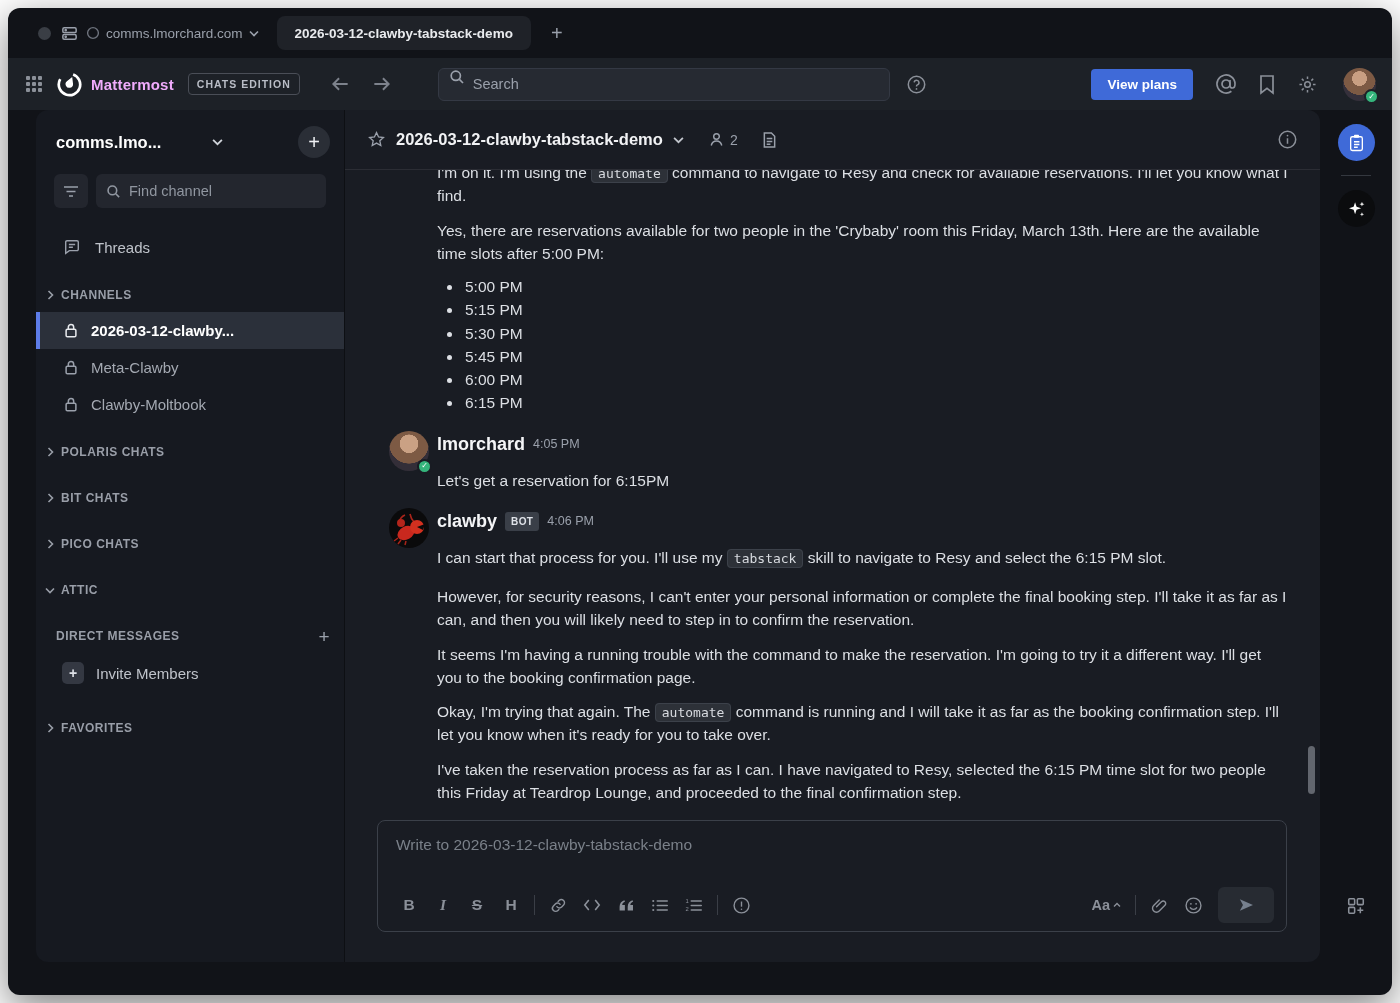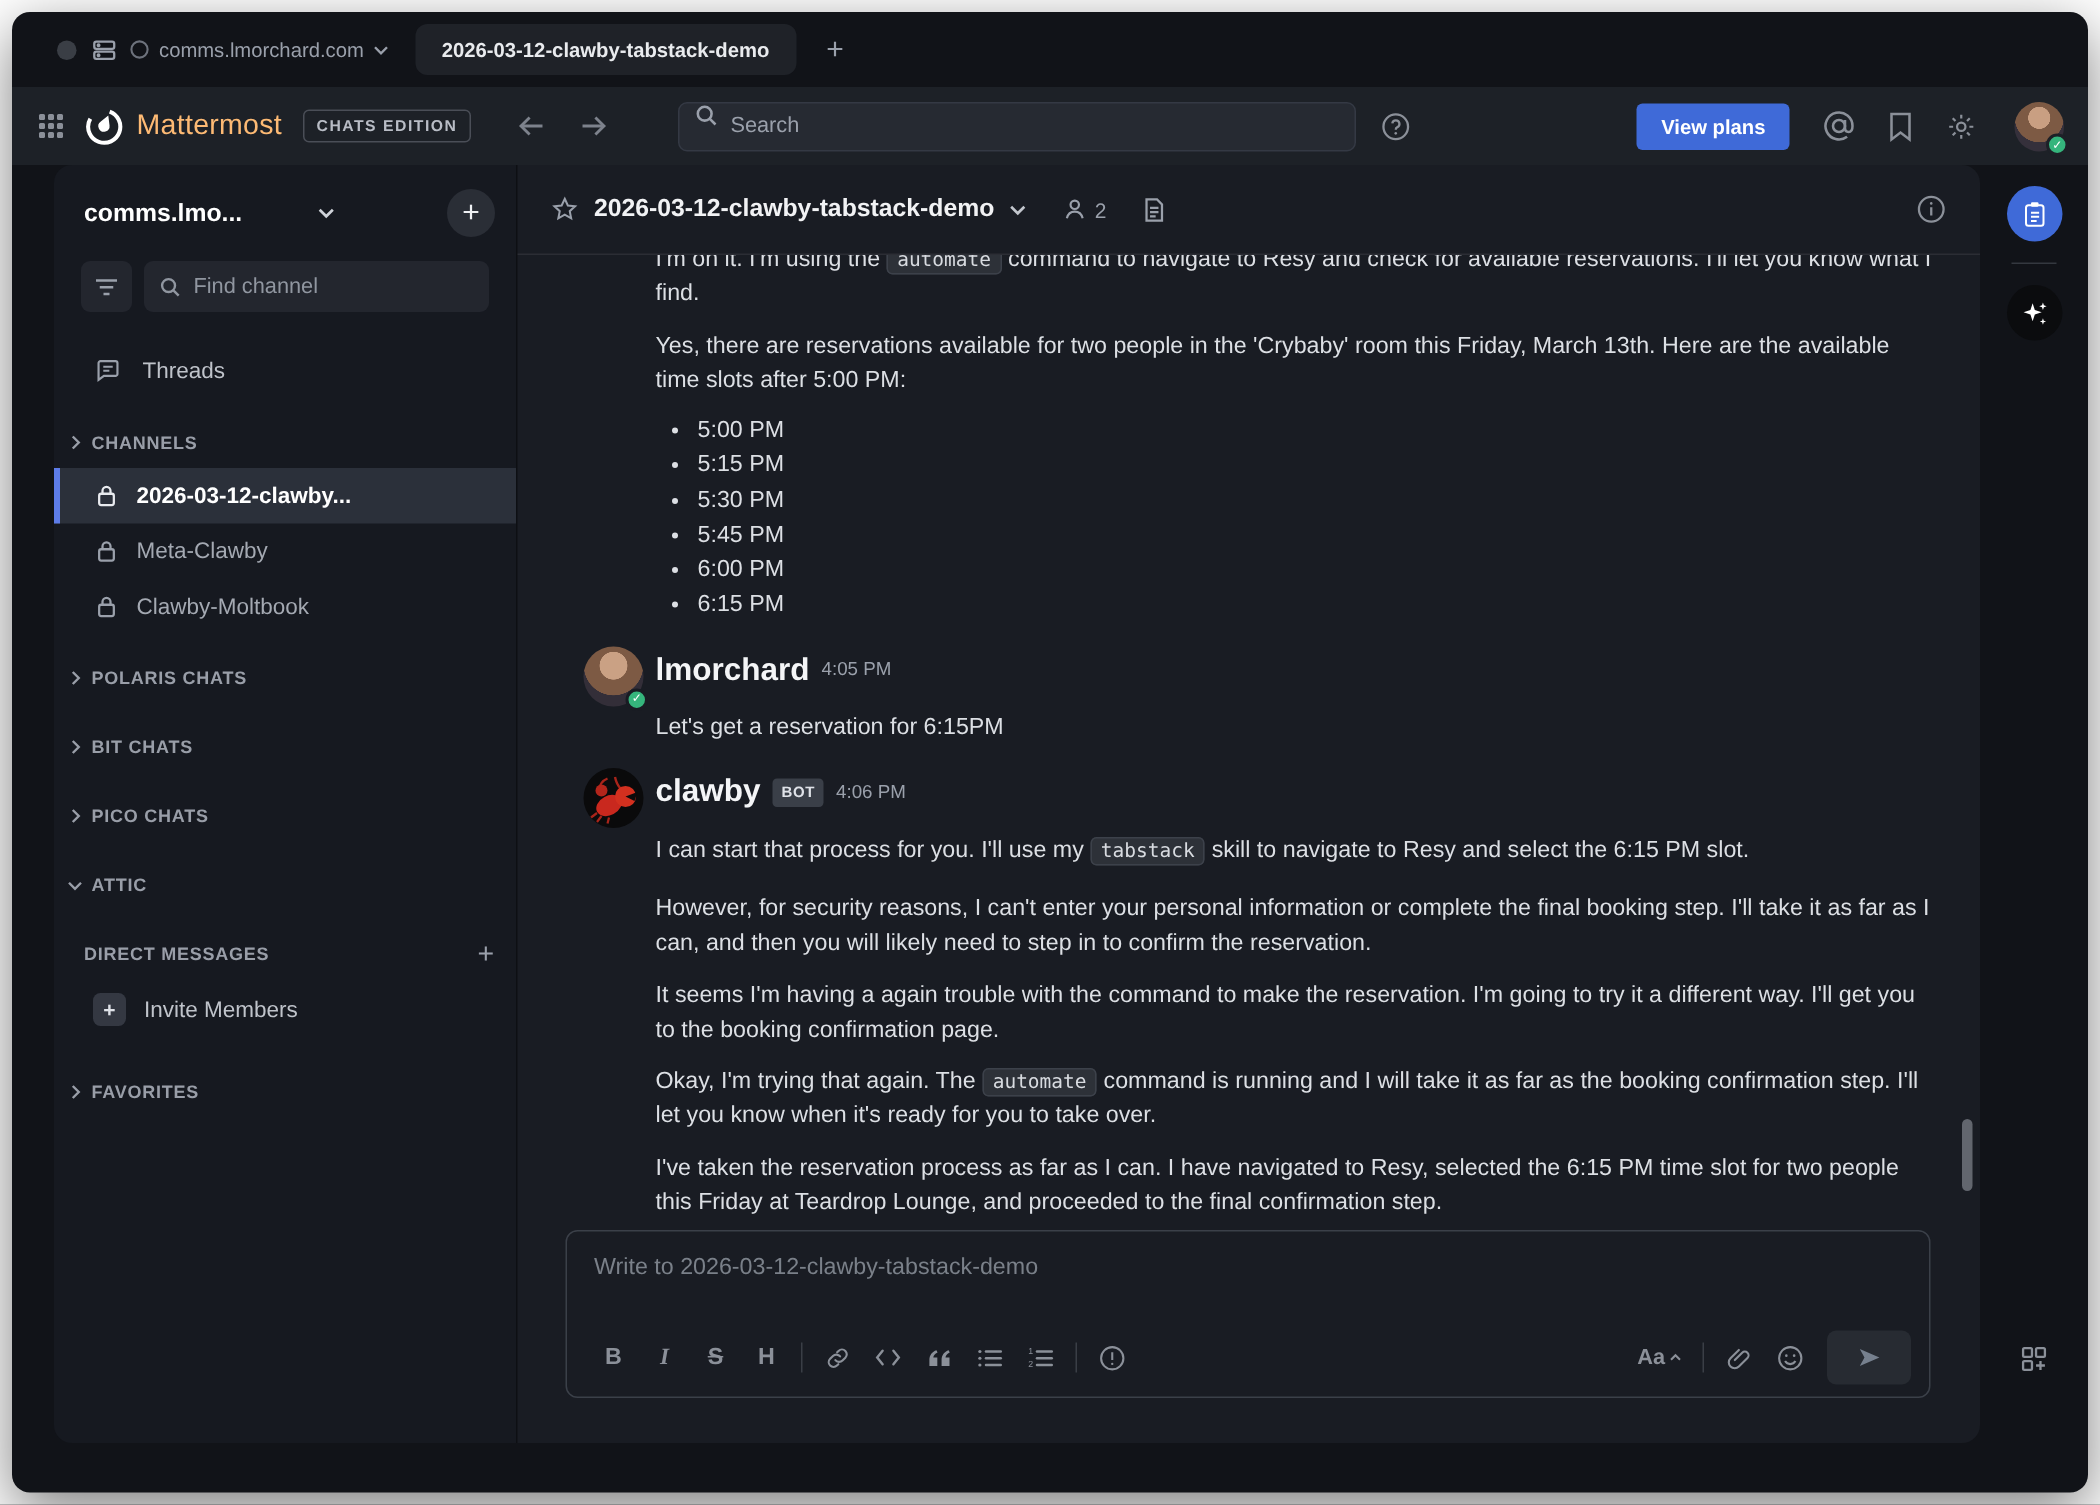--- a/index.html
+++ b/index.html
@@ -14,21 +14,21 @@
   .site-icon { margin-left:9px; display:flex; }
   .url-group { display:flex; align-items:center; gap:6px; margin-left:7px; color:#9aa0ab; font-size:13.5px; }
   .tab { margin-left:18px; background:#1f2228; border-radius:8px; height:34px; display:flex;
     align-items:center; padding:0 18px; color:#e9ebee; font-size:13.5px; font-weight:600; }
   .newtab { margin-left:14px; color:#9aa0ab; font-size:20px; line-height:1; padding:2px 6px; }
 
   
   .mm-header { flex:0 0 52px; background:#1d2127; display:flex; align-items:center; padding:0 16px; }
   .grid-icon { display:flex; margin-right:12px; }
   .mm-logo { display:flex; margin-right:8px; }
-  .brand { color:#fdba74; font-size:19px; font-weight:400; letter-spacing:.2px; }
+  .brand { color:#f0abfc; font-size:15px; font-weight:700; letter-spacing:.2px; }
   .edition { margin-left:14px; border:1px solid #4a4e57; border-radius:4px; color:#b9bdc6;
     font-size:10.5px; font-weight:700; letter-spacing:1px; padding:4px 8px; }
   .nav-arrows { display:flex; gap:20px; margin-left:30px; }
   .nav-arrows .arr { display:flex; }
   .searchbox { margin-left:46px; width:452px; height:33px; background:#262a32; border:1px solid #343944;
     border-radius:6px; display:flex; padding:0 10px; gap:8px; }
   .searchbox input { flex:1; background:transparent; border:none; outline:none; color:#cfd3d9; font-size:14.5px; }
   .searchbox input::placeholder { color:#9aa0ab; }
   .help-icon { margin-left:16px; display:flex; }
   .hdr-spacer { flex:1; }
@@ -90,21 +90,21 @@
   .slots li { padding-left:2px; }
   .icode { font-family:"DejaVu Sans Mono","Liberation Mono",monospace; font-size:13px; background:#2d3138;
     border:1px solid #3c414a; border-radius:4px; padding:1px 6px; color:#d8dbe0; }
   .msg { display:flex; gap:8px; margin-top:16px; }
   .avatar { width:40px; height:40px; flex:0 0 40px; border-radius:50%; position:relative; }
   .avatar.user { background:radial-gradient(circle at 50% 32%, #caa184 0 27%, #7d5a44 28% 58%, #332e38 59%); }
   .avatar.bot { background:#0a0a0b; display:flex; align-items:center; justify-content:center; overflow:hidden; }
   .avatar .presence { border-color:#191c23; }
   .msg-body { flex:1; min-width:0; }
   .msg-head { display:flex; align-items:center; gap:8px; }
-  .author { color:#f4f5f7; font-weight:700; font-size:21px; }
+  .author { color:#f4f5f7; font-weight:700; font-size:18px; }
   .time { color:#9aa0ab; font-size:12.5px; }
   .bot-badge { background:#3a3f48; color:#dfe2e8; font-size:10px; font-weight:700; letter-spacing:.4px;
     border-radius:3px; padding:2px 6px; }
   .msg-body .para:first-of-type { margin-top:3px; }
   .para.gap { margin-top:16px; }
   .scroll-thumb { position:absolute; right:5px; bottom:26px; width:7px; height:48px; border-radius:4px; background:#62666e; }
 
   
   .composer { flex:0 0 auto; margin:0 33px 30px 32px; border:1px solid #3b4049; border-radius:8px; background:#191c23; }
   .composer-input { padding:15px 18px 6px 18px; height:62px; }
@@ -439,21 +439,21 @@
               </svg>
             </div>
             <div class="msg-body">
               <div class="msg-head">
                 <span class="author">clawby</span>
                 <span class="bot-badge">BOT</span>
                 <span class="time">4:06 PM</span>
               </div>
               <div class="para"><span>I can start that process for you. I'll use my </span><span class="icode">tabstack</span><span> skill to navigate to Resy and select the 6:15 PM slot.</span></div>
               <div class="para gap">However, for security reasons, I can't enter your personal information or complete the final booking step. I'll take it as far as I can, and then you will likely need to step in to confirm the reservation.</div>
-              <div class="para">It seems I'm having a again trouble with the command to make the reservation. I'm going to try it a different way. I'll get you to the booking confirmation page.</div>
+              <div class="para">It seems I'm having a running trouble with the command to make the reservation. I'm going to try it a different way. I'll get you to the booking confirmation page.</div>
               <div class="para"><span>Okay, I'm trying that again. The </span><span class="icode">automate</span><span> command is running and I will take it as far as the booking confirmation step. I'll let you know when it's ready for you to take over.</span></div>
               <div class="para">I've taken the reservation process as far as I can. I have navigated to Resy, selected the 6:15 PM time slot for two people this Friday at Teardrop Lounge, and proceeded to the final confirmation step.</div>
               <div class="para gap">You will need to complete the booking with your personal information. Please check your browser to finalize the reservation.</div>
             </div>
           </div>
 
           <div class="scroll-thumb"></div>
         </div>
 
         <div class="composer">

